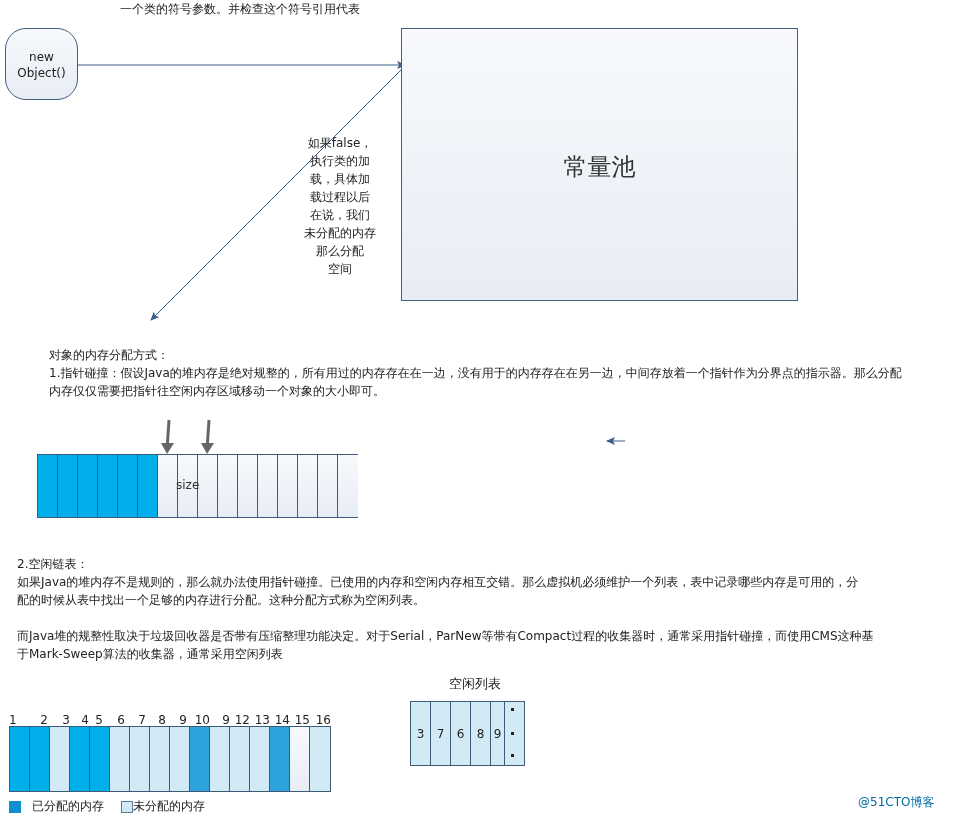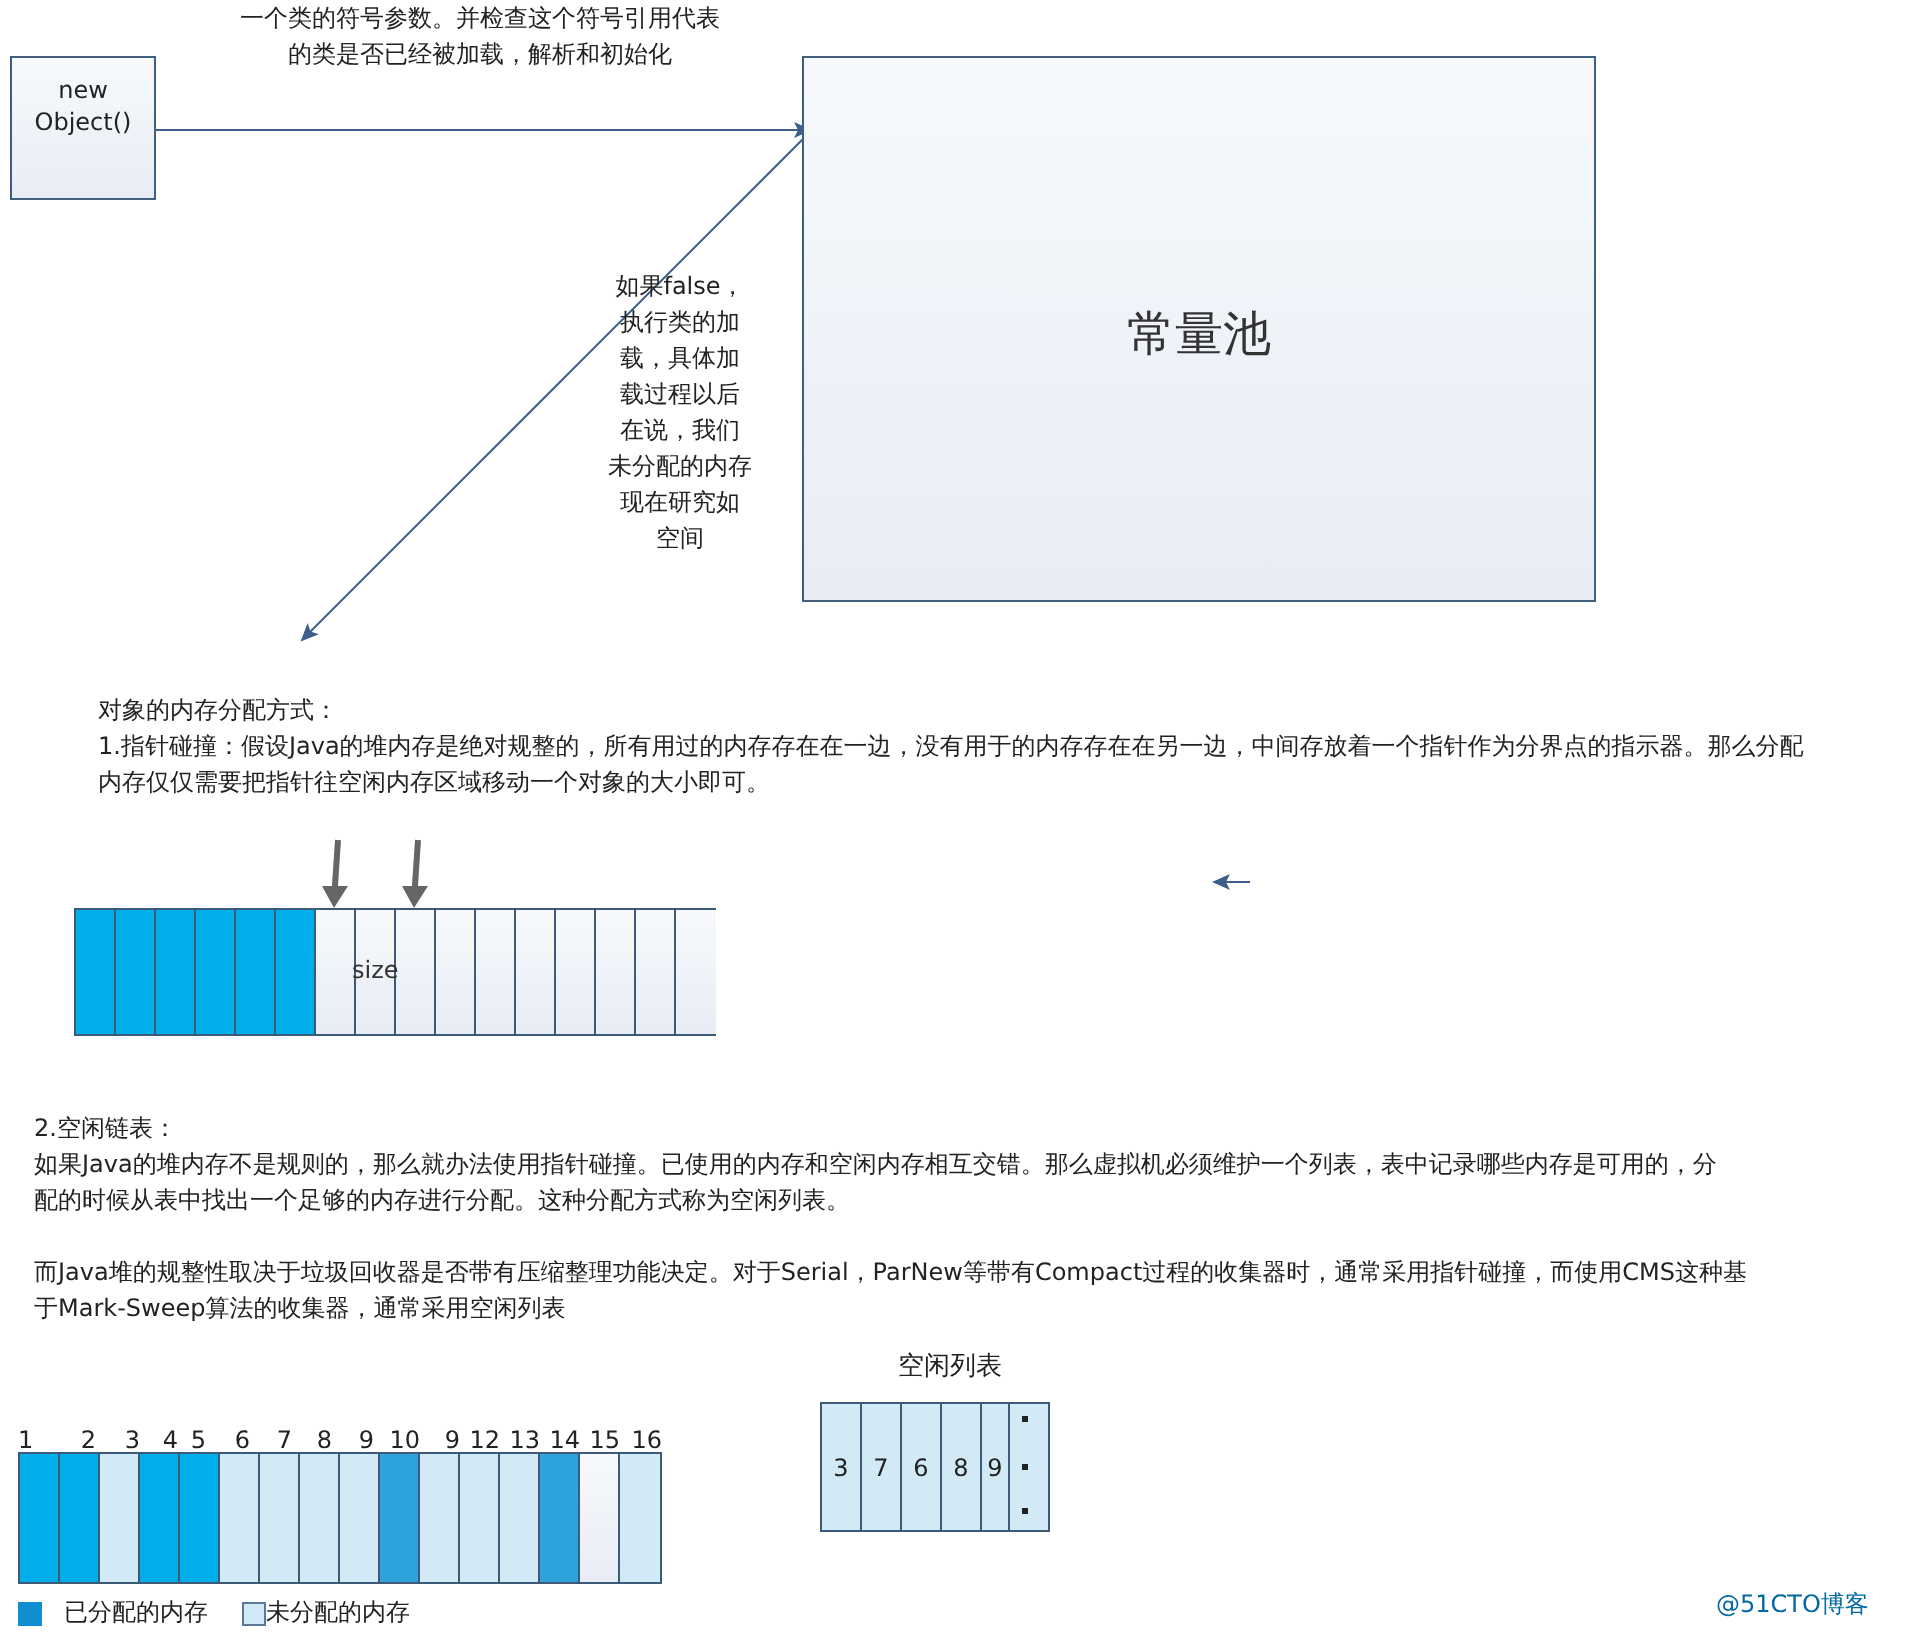--- a/index.html
+++ b/index.html
@@ -32,42 +32,41 @@
   </defs>
   <line x1="78" y1="65" x2="405" y2="65" stroke="#3d5f8a" stroke-width="1" marker-end="url(#ah)"></line>
   <line x1="404" y1="67" x2="151" y2="320" stroke="#3d5f8a" stroke-width="1" marker-end="url(#ah)"></line>
   <line x1="169" y1="420" x2="167" y2="450" stroke="#666" stroke-width="3"></line>
   <path d="M161,443 L174,443 L167,454 Z" fill="#666"></path>
   <line x1="209" y1="420" x2="207" y2="450" stroke="#666" stroke-width="3"></line>
   <path d="M201,443 L214,443 L207,454 Z" fill="#666"></path>
   <line x1="625" y1="441" x2="607" y2="441" stroke="#3d5f8a" stroke-width="1" marker-end="url(#ah)"></line>
 </svg>
 
-<div class="box center" style="left:5px; top:28px; width:73px; height:72px; font-size:12px; line-height:16px; padding-top:8px;">
+<div class="box center" style="left:5px; top:28px; width:73px; height:72px; font-size:12px; line-height:16px; padding-top:20px;border-radius:21px;">
   <div>new</div>
   <div>Object()</div>
 </div>
 
 <div class="abs center txt12" style="left:95px; top:0px; width:290px; line-height:18px;">
   <div>一个类的符号参数。并检查这个符号引用代表</div>
-  <div>的类是否已经被加载，解析和初始化</div>
 </div>
 
 <div class="box" style="left:401px; top:28px; width:397px; height:273px;">
   <div class="abs center" style="left:0; width:100%; top:122px; font-size:24px; color:#333;">常量池</div>
 </div>
 
 <div class="abs center txt12" style="left:300px; top:134px; width:80px; line-height:18px;">
   <div>如果false，</div>
   <div>执行类的加</div>
   <div>载，具体加</div>
   <div>载过程以后</div>
   <div>在说，我们</div>
   <div>未分配的内存</div>
-  <div>现在研究如</div>
+  <div>那么分配</div>
   <div>空间</div>
 </div>
 
 <div class="abs txt12" style="left:13px; top:346px; width:935px; line-height:18px; white-space:nowrap;margin-left:36px;">
   <div>对象的内存分配方式：</div>
   <div>1.指针碰撞：假设Java的堆内存是绝对规整的，所有用过的内存存在在一边，没有用于的内存存在在另一边，中间存放着一个指针作为分界点的指示器。那么分配</div>
   <div>内存仅仅需要把指针往空闲内存区域移动一个对象的大小即可。</div>
 </div>
 
 <div class="cells" style="left:37px; top:454px; width:321px; height:64px;">

